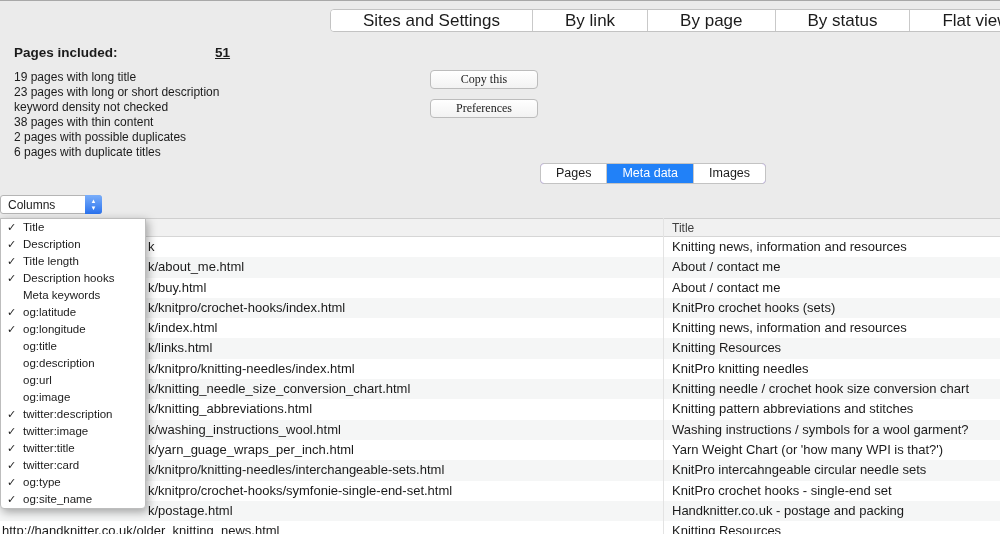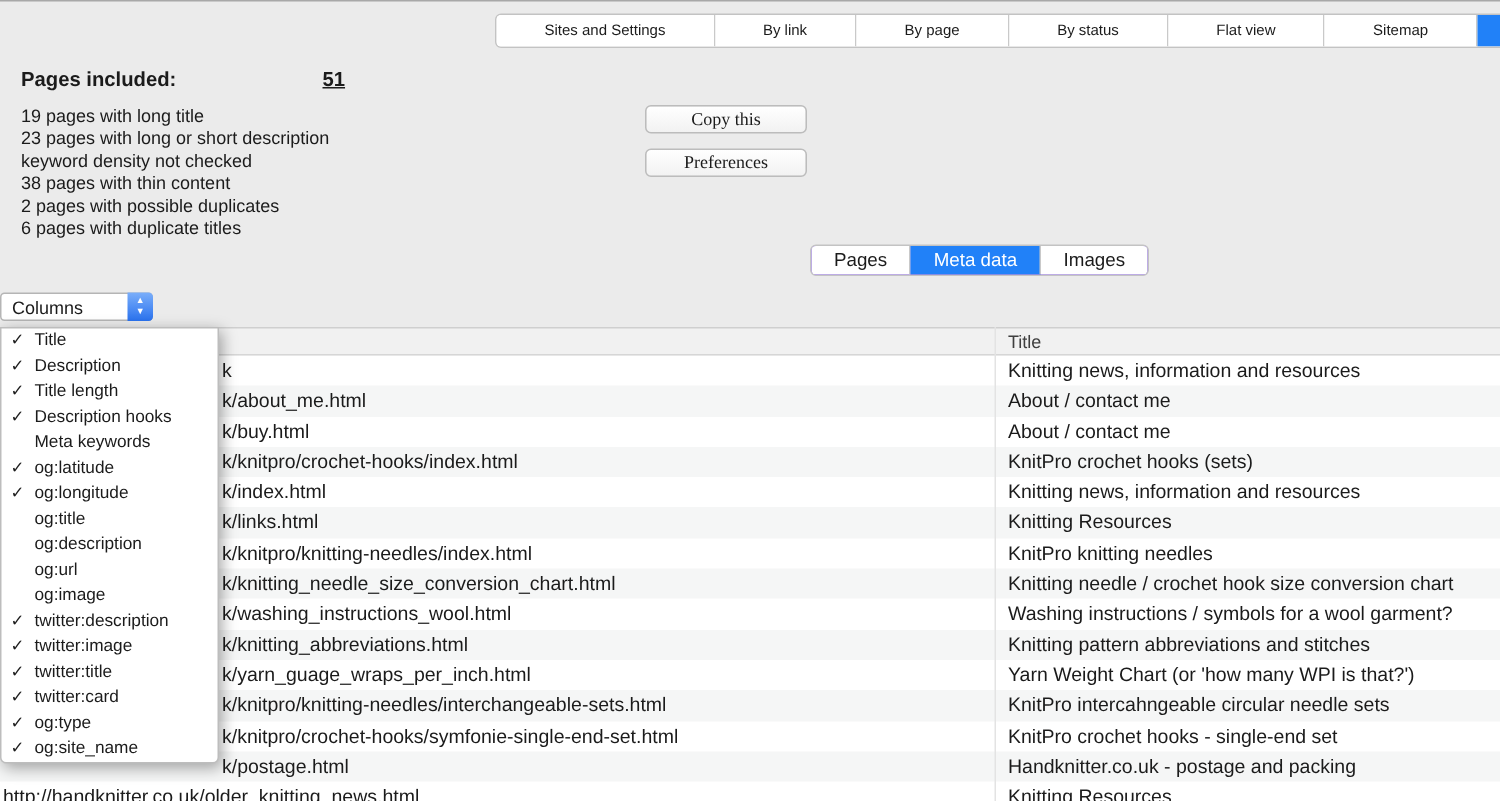--- a/index.html
+++ b/index.html
@@ -7,21 +7,21 @@
   body {
     position:relative; overflow:hidden;
     background:#ebebeb; color:#1b1b1b;
     font-family:"Liberation Sans", sans-serif;
   }
   .topline { position:absolute; left:0; top:0; width:1000px; height:1px; background:#a8a8a8; }
 
   
   .top-tabs { position:absolute; left:330px; top:9px; height:23px; display:flex;
     border:1px solid #c3c3c3; border-radius:4px; overflow:hidden; background:#fff; }
-  .top-tab { font-size:10px; line-height:21px; padding:0 32px; background:#fff;
+  .top-tab { font-size:17px; line-height:21px; padding:0 32px; background:#fff;
     border-right:1px solid #c9c9c9; white-space:nowrap; cursor:default; }
   .top-tab:last-child { border-right:0; }
   .top-tab.selected { background:#2181f8; color:#ffffff; }
 
   
   .summary { position:absolute; left:14px; top:45px; width:400px; }
   .summary-head { position:relative; font-size:13.5px; font-weight:bold; height:16px; }
   .summary-count { position:absolute; left:201px; top:0;text-decoration:underline; }
   .summary-lines { margin-top:9px; font-size:12px; line-height:15px; }
 
@@ -142,26 +142,26 @@
     </div>
     <div class="row">
       <span class="cell-url">k/knitpro/knitting-needles/index.html</span>
       <span class="cell-title">KnitPro knitting needles</span>
     </div>
     <div class="row">
       <span class="cell-url">k/knitting_needle_size_conversion_chart.html</span>
       <span class="cell-title">Knitting needle / crochet hook size conversion chart</span>
     </div>
     <div class="row">
+      <span class="cell-url">k/knitting_abbreviations.html</span>
+      <span class="cell-title">Knitting pattern abbreviations and stitches</span>
+    </div>
+    <div class="row">
       <span class="cell-url">k/washing_instructions_wool.html</span>
       <span class="cell-title">Washing instructions / symbols for a wool garment?</span>
-    </div>
-    <div class="row">
-      <span class="cell-url">k/knitting_abbreviations.html</span>
-      <span class="cell-title">Knitting pattern abbreviations and stitches</span>
     </div>
     <div class="row">
       <span class="cell-url">k/yarn_guage_wraps_per_inch.html</span>
       <span class="cell-title">Yarn Weight Chart (or 'how many WPI is that?')</span>
     </div>
     <div class="row">
       <span class="cell-url">k/knitpro/knitting-needles/interchangeable-sets.html</span>
       <span class="cell-title">KnitPro intercahngeable circular needle sets</span>
     </div>
     <div class="row">

